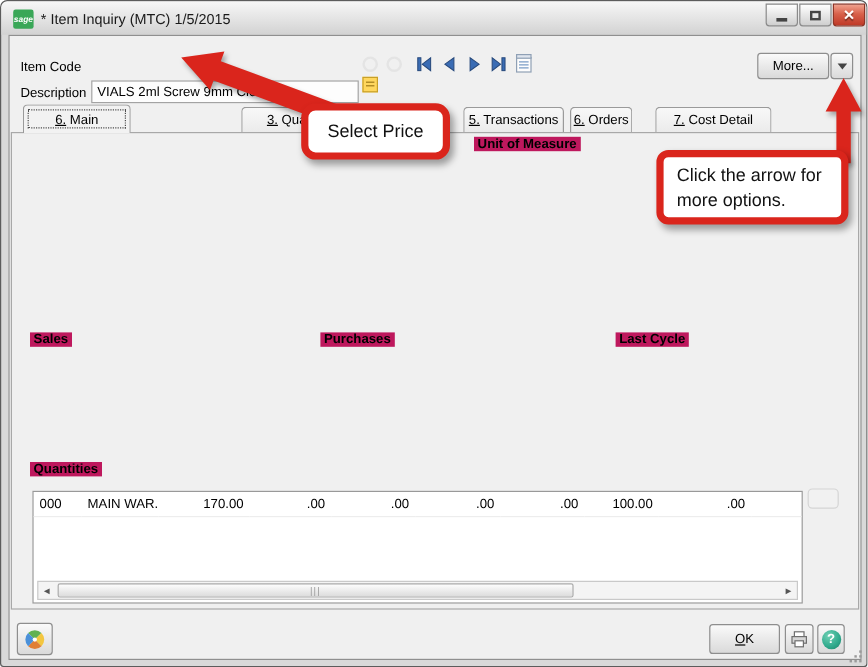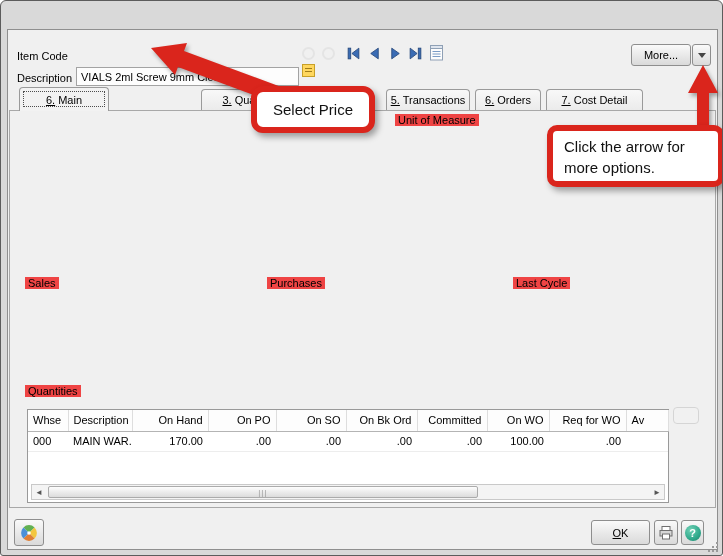--- a/index.html
+++ b/index.html
@@ -23,21 +23,21 @@
   .link { color:#8f8f8f; text-decoration:underline; }
   .bold { font-weight:bold; }
   .fld { position:absolute; height:19px; background:#fdfdfd; border:1px solid #a3a3a3;
          display:flex; align-items:center; padding:0 4px; white-space:nowrap; overflow:hidden; }
   .num { justify-content:flex-end; }
   .ddl { position:absolute; height:20px; background:#f5f5f5; border:1px solid #a9a9a9; color:#7d7d7d;
          display:flex; align-items:center; padding:0 5px; }
   .ddl::after { content:""; position:absolute; right:5px; top:8px; border-left:4px solid transparent;
                 border-right:4px solid transparent; border-top:5px solid #8f8f8f; }
   .fs { position:absolute; border:1px solid #d2d2d2; border-radius:3px; box-shadow:inset 1px 1px 0 #fdfdfd; }
-  .legend { position:absolute; background:#ef4444; padding:0 3px; white-space:nowrap; z-index:2; }
+  .legend { position:absolute; background:#be185d; padding:0 3px; white-space:nowrap; z-index:2;font-weight:bold; }
   .ghost { position:absolute; width:13px; height:13px; border:2px solid #e4e4e4; border-radius:50%; }
   .sbtn { position:absolute; width:13px; height:18px; background:#f3f3f3; border:1px solid #d0d0d0; border-radius:2px; }
   .btn { position:absolute; border:1px solid #8e8e8e; border-radius:3px; color:#000;
          background:linear-gradient(#fafafa,#ebebeb 45%,#dadada); display:flex; align-items:center; justify-content:center; }
   .tab { position:absolute; top:88px; height:21px; background:linear-gradient(#f8f8f8,#ebebeb);
          border:1px solid #9a9a9a; border-bottom:none; border-radius:4px 4px 0 0;
          display:flex; align-items:center; justify-content:center; z-index:3; }
   .tab.active { top:86px; height:24px; background:#f2f2f2; z-index:6; }
   .tab.active::after { content:""; position:absolute; left:3px; right:3px; top:3px; bottom:4px; border:1px dotted #4d4d4d; }
   .ul1 { display:block; }
@@ -62,20 +62,33 @@
   .cornerbtn { position:absolute; left:672px; top:406px; width:26px; height:17px; border:1px solid #cccccc;
                border-radius:4px; background:#f2f2f2; opacity:.75; z-index:2; }
   .grip { position:absolute; right:8px; bottom:7px; width:2px; height:2px; background:#9a9a9a;
           box-shadow:-4px 4px 0 #9a9a9a, 0 4px 0 #9a9a9a, 4px 4px 0 #9a9a9a, 0 0 0 #9a9a9a, 4px 0 0 #9a9a9a, 4px -4px 0 #9a9a9a; }
 </style>
 </head>
 <body>
 
 <div class="win">
 
+  <div class="titlebar">
+    <div class="appicon">sage</div>
+    <div class="title">* Item Inquiry (MTC) 1/5/2015</div>
+    <div class="winbtn" style="left:637px; width:27px;">
+      <div style="width:9px;height:3px;background:#444;margin-top:7px;"></div>
+    </div>
+    <div class="winbtn" style="left:665px; width:27px;">
+      <div style="width:9px;height:8px;border:2px solid #444;"></div>
+    </div>
+    <div class="winbtn close" style="left:693px; width:27px;">
+      <span>✕</span>
+    </div>
+  </div>
 
   <div class="client"></div>
 
   <div class="lbl" style="left:16px; top:49px;">Item Code</div>
   <div class="ghost" style="left:301px; top:46px;"></div>
   <div class="ghost" style="left:321px; top:46px;"></div>
 
   <div class="navbtn" style="left:345px; top:45px;">
     <svg width="15" height="15" viewBox="0 0 14 14">
       <rect x="2" y="2" width="2.4" height="10" fill="#3a6cb4" stroke="#27497c" stroke-width="0.8"></rect>
@@ -125,21 +138,21 @@
   <div class="tabpanel"></div>
   <div class="tab active" style="left:18px; width:90px;">
       <span class="ul1">6. Main</span>
     </div>
   <div class="tab" style="left:200px; width:82px;">
       <span class="ul1">3. Quan</span>
     </div>
   <div class="tab" style="left:385px; width:84px;">
       <span class="ul1">5. Transactions</span>
     </div>
-  <div class="tab" style="left:474px; width:66px;">
+  <div class="tab" style="left:474px; width:52px;">
       <span class="ul1">6. Orders</span>
     </div>
   <div class="tab" style="left:545px; width:97px;">
       <span class="ul1">7. Cost Detail</span>
     </div>
 
   <div class="fs" style="left:14px; top:120px; width:372px; height:94px;"></div>
   <div class="lbl link" style="left:22px; top:128px;">Product Line</div>
   <div class="fld" style="left:105px; top:125px; width:54px;">1000</div>
   <div class="ghost" style="left:163px; top:126px;"></div>
@@ -259,32 +272,20 @@
           <col style="width:76px">
           <col style="width:68px">
           <col style="width:70px">
         <col style="width:71px">
           <col style="width:70px">
           <col style="width:62px">
           <col style="width:77px">
           <col style="width:42px">
       </colgroup>
       <tbody>
-          <tr>
-        <th class="tl">Whse</th>
-        <th class="tl">Description</th>
-        <th class="tr">On Hand</th>
-        <th class="tr">On PO</th>
-        <th class="tr">On SO</th>
-        <th class="tr">On Bk Ord</th>
-        <th class="tr">Committed</th>
-        <th class="tr">On WO</th>
-        <th class="tr">Req for WO</th>
-        <th class="tl">Av</th>
-      </tr>
       <tr>
         <td class="tl">000</td>
         <td class="tl">MAIN WAR...</td>
         <td class="tr">170.00</td>
         <td class="tr">.00</td>
         <td class="tr">.00</td>
         <td class="tr">.00</td>
         <td class="tr">.00</td>
         <td class="tr">100.00</td>
         <td class="tr">.00</td>
@@ -325,18 +326,18 @@
   <div class="grip"></div>
 
   <svg class="overlay" width="723" height="556">
     <polygon points="150,47 186,42 183,50 318,100 312,116 177,66 174,74" fill="#da251c" style="filter:drop-shadow(2px 3px 2px rgba(0,0,0,.35));"></polygon>
     <polygon points="702,64 717,92 708,92 708,135 696,135 696,92 687,92" fill="#da251c" style="filter:drop-shadow(2px 3px 2px rgba(0,0,0,.35));"></polygon>
   </svg>
 
   <div class="callout" style="left:250px; top:85px; width:124px; height:47px; border-radius:12px; display:flex; align-items:center; justify-content:center;">
     <span>Select Price</span>
   </div>
-  <div class="callout" style="left:546px; top:124px; width:177px; height:62px; border-radius:10px; padding:5px 0 0 11px; line-height:21px;">
+  <div class="callout" style="left:546px; top:124px; width:160px; height:62px; border-radius:10px; padding:5px 0 0 11px; line-height:21px;">
     <div>Click the arrow for</div>
     <div>more options.</div>
   </div>
 
 </div>
 
 </body></html>

